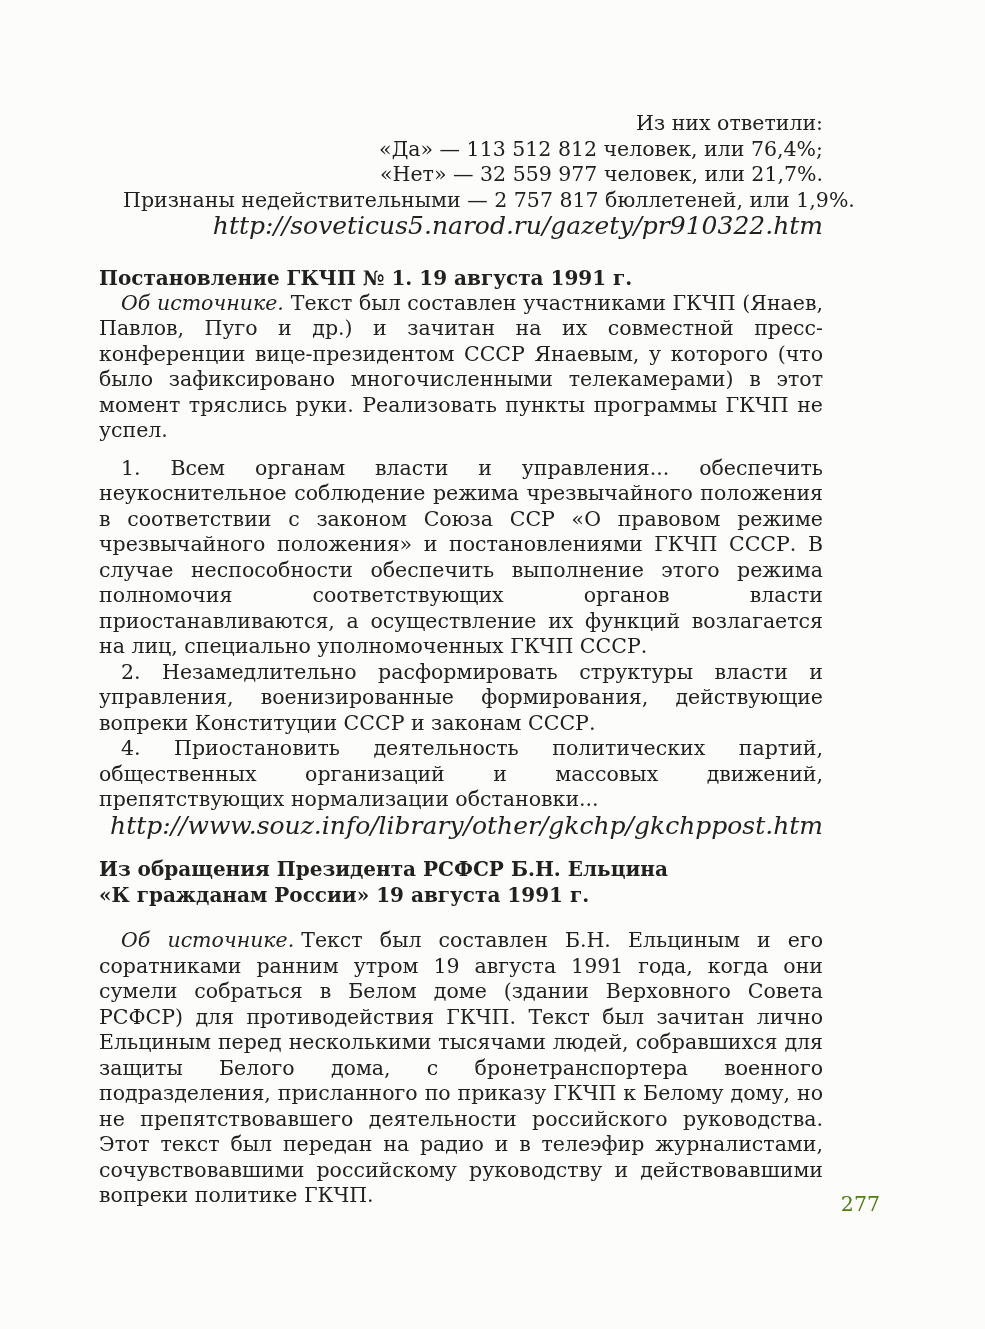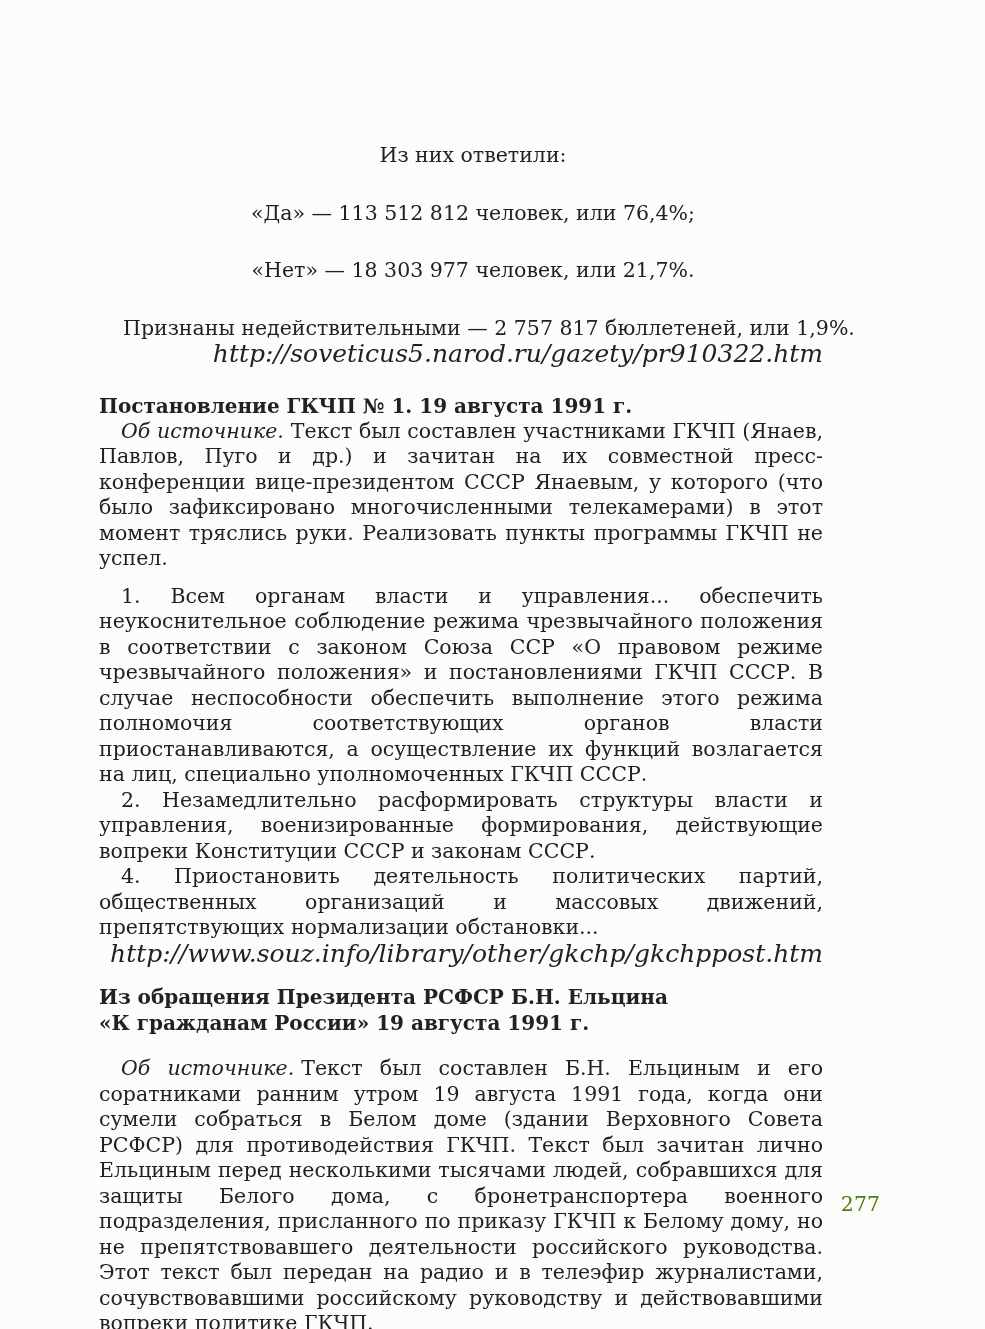--- a/index.html
+++ b/index.html
@@ -20,23 +20,22 @@
     position: absolute;
     left: 99px;
     top: 111px;
     width: 724px;
     font-size: 20.5px;
     line-height: 25.5px;
   }
   p { margin: 0; }
   .result-line {
     text-indent: 24px;
-    text-align: center;
+    text-align: right;
     white-space: nowrap;
-    margin-top: 32px;
   }
   .source-url {
     text-align: right;
     font-style: italic;
     font-size: 25px;
   }
   .heading {
     margin: 26px 0 0 0;
     font-size: 20px;
     font-weight: bold;
@@ -64,21 +63,21 @@
 </style>
 </head>
 <body>
 
 <div class="book-page">
   <main class="content">
 
     <section>
       <p class="result-line">Из них ответили:</p>
       <p class="result-line">«Да» — 113 512 812 человек, или 76,4%;</p>
-      <p class="result-line">«Нет» — 18 303 977 человек, или 21,7%.</p>
+      <p class="result-line">«Нет» — 32 559 977 человек, или 21,7%.</p>
       <p class="result-line">Признаны недействительными — 2 757 817 бюллетеней, или 1,9%.</p>
       <p class="source-url">http://soveticus5.narod.ru/gazety/pr910322.htm</p>
     </section>
 
     <section>
       <h2 class="heading">Постановление ГКЧП № 1. 19 августа 1991 г.</h2>
       <p class="para about-para"><em class="lead-italic">Об источнике.</em><span>Текст был составлен участниками ГКЧП (Янаев, Павлов, Пуго и др.) и зачитан на их совместной пресс-конференции вице-президентом СССР Янаевым, у которого (что было зафиксировано многочисленными телекамерами) в этот момент тряслись руки. Реализовать пункты программы ГКЧП не успел.</span></p>
 
       <div class="items">
         <p class="para">1. Всем органам власти и управления... обеспечить неукоснительное соблюдение режима чрезвычайного положения в соответствии с законом Союза ССР «О правовом режиме чрезвычайного положения» и постановлениями ГКЧП СССР. В случае неспособности обеспечить выполнение этого режима полномочия соответствующих органов власти приостанавливаются, а осуществление их функций возлагается на лиц, специально уполномоченных ГКЧП СССР.</p>

